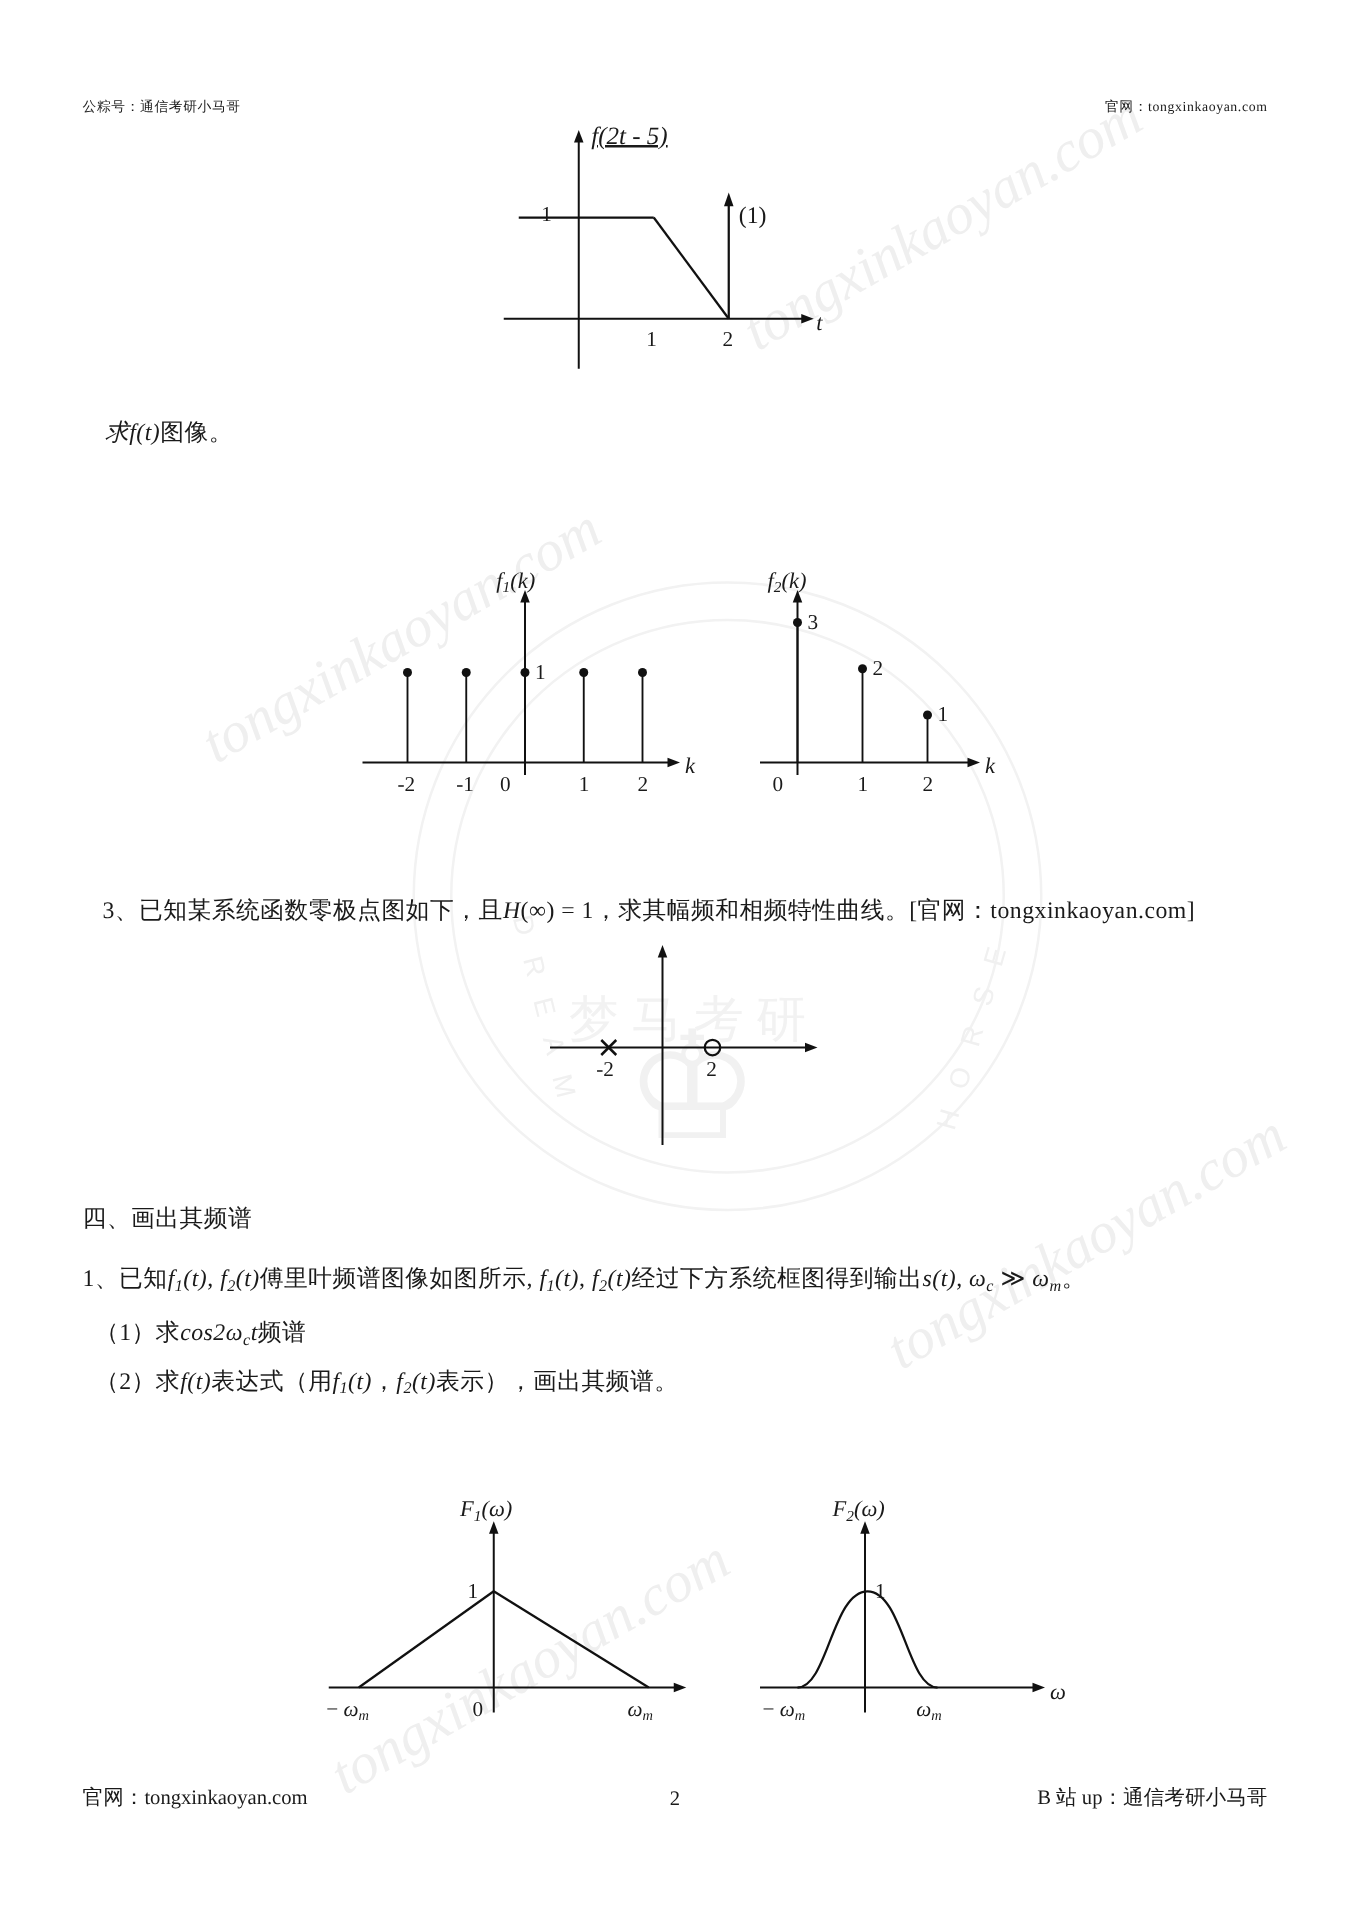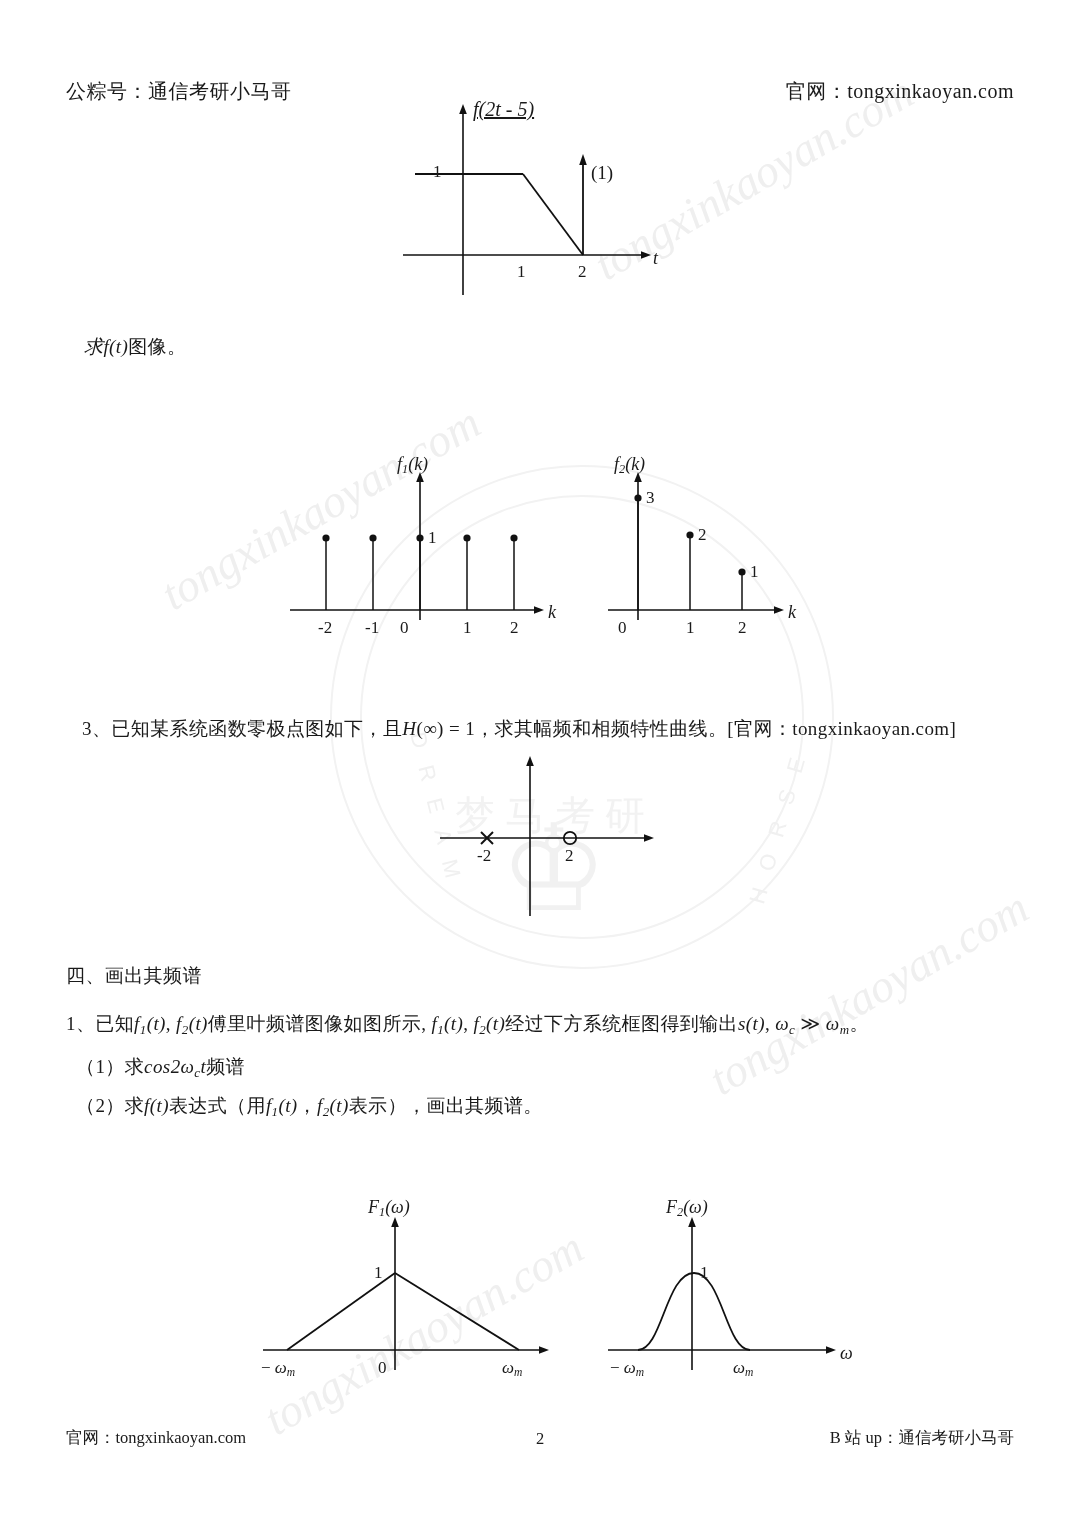--- a/index.html
+++ b/index.html
@@ -58,21 +58,21 @@
     position: absolute;
     color: #f1f1f1;
     font-size: 120px;
     line-height: 1;
   }
 
   
   .hdr {
     position: absolute;
     top: 78px;
-    font-size: 20px;
+    font-size: 11px;
     letter-spacing: .5px;
   }
   .hdr-left { left: 66px; }
   .hdr-right { right: 66px; }
 
   .ftr {
     position: absolute;
     bottom: 78px;
     font-size: 16.5px;
   }

